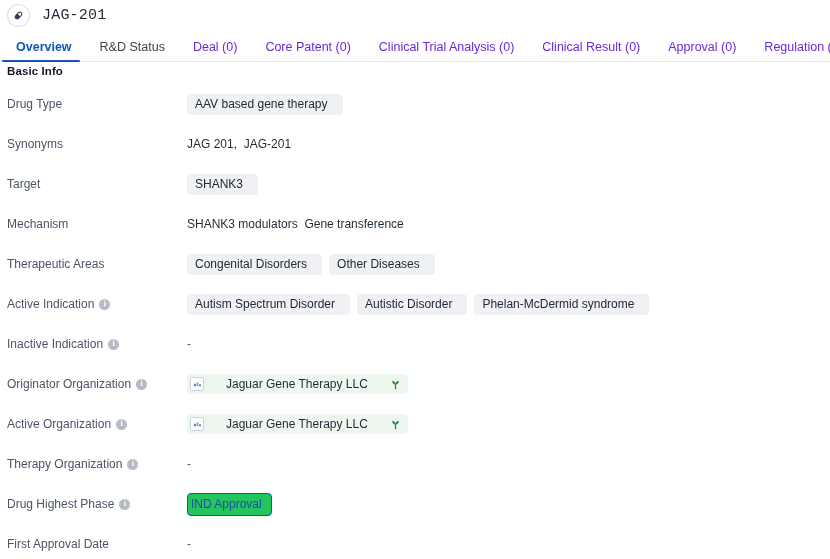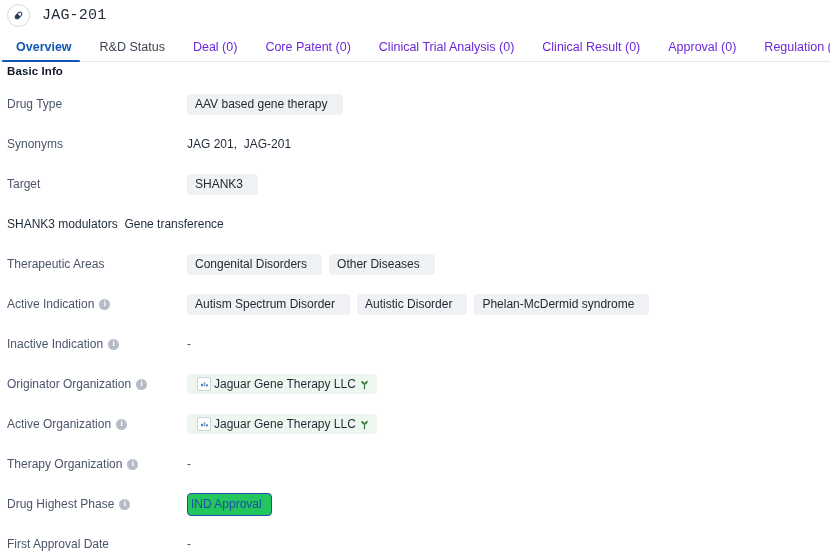--- a/index.html
+++ b/index.html
@@ -128,24 +128,24 @@
     font-size: 12px;
     border-radius: 4px;
     padding: 4px 15px 5px 8px;
     line-height: 1;
     white-space: nowrap;
     cursor: default;
   }
   .org-chip {
     background: #eef7ef;
     border-radius: 4px;
-    padding: 3px 7px 3px 10px;
+    padding: 3px 7px 3px 3px;
     display: inline-flex;
     align-items: center;
-    gap: 3px;
+    gap: 22px;
     font-size: 12px;
     color: #1f2a37;
     white-space: nowrap;
     cursor: pointer;
   }
   .org-logo {
     width: 14px; height: 14px;
     border: 1px solid #c9d3de;
     border-radius: 2px;
     background: #ffffff;
@@ -237,20 +237,23 @@
       </div>
       <div class="row">
         <div class="row-label">
           <span>Target</span>
         </div>
         <div class="row-value">
           <span class="chip">SHANK3</span>
         </div>
       </div>
       <div class="row">
+        <div class="row-label">
+          <span>Mechanism</span>
+        </div>
         <div class="row-value">
           <span class="plain-value">SHANK3 modulators  Gene transference</span>
         </div>
       </div>
       <div class="row">
         <div class="row-label">
           <span>Therapeutic Areas</span>
         </div>
         <div class="row-value">
           <span class="chip">Congenital Disorders</span>

